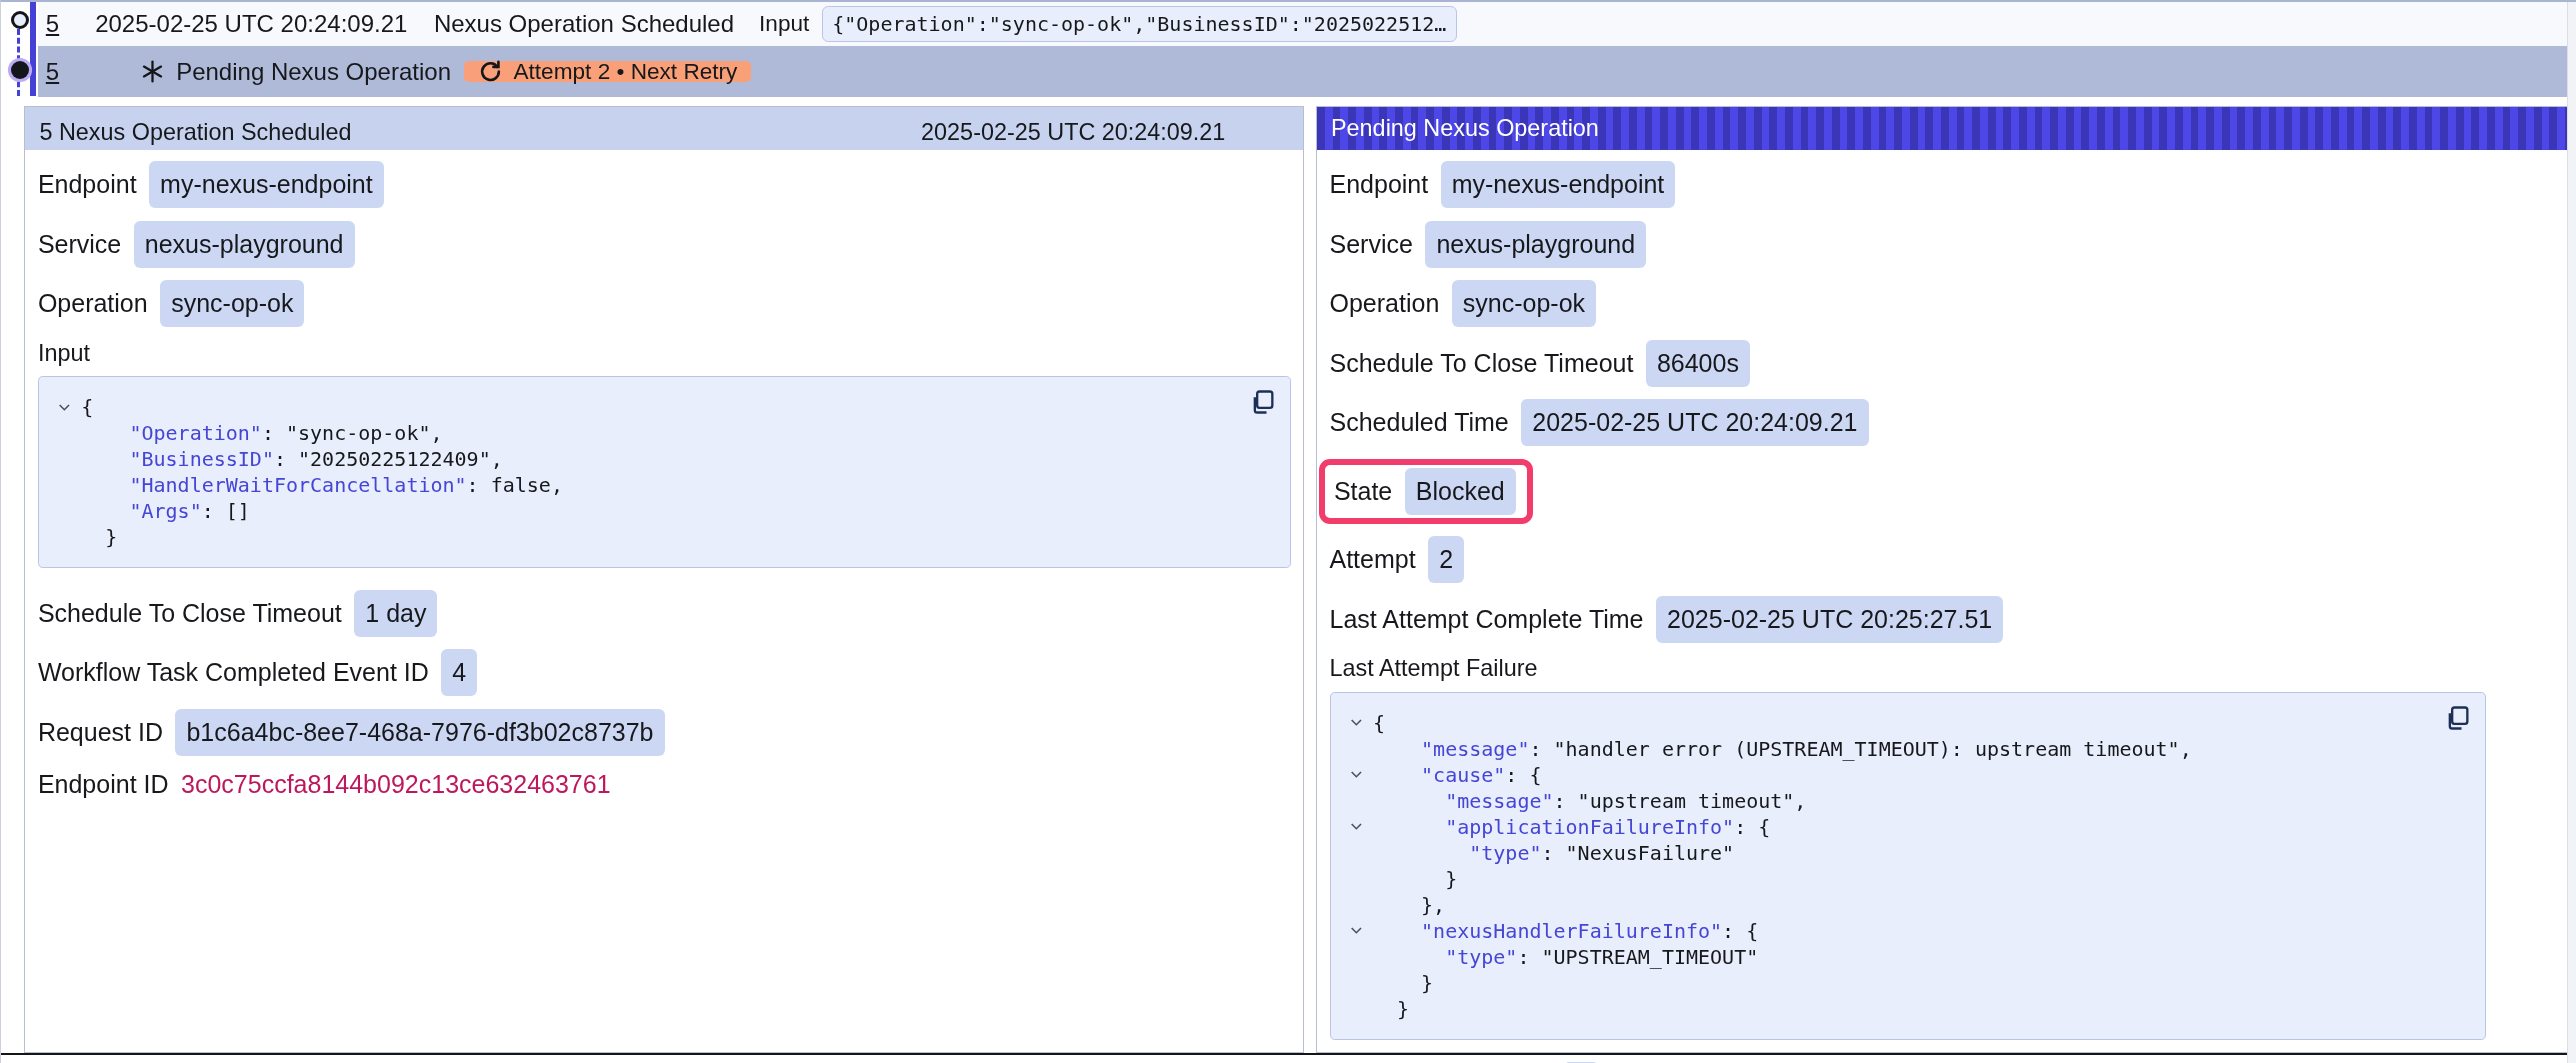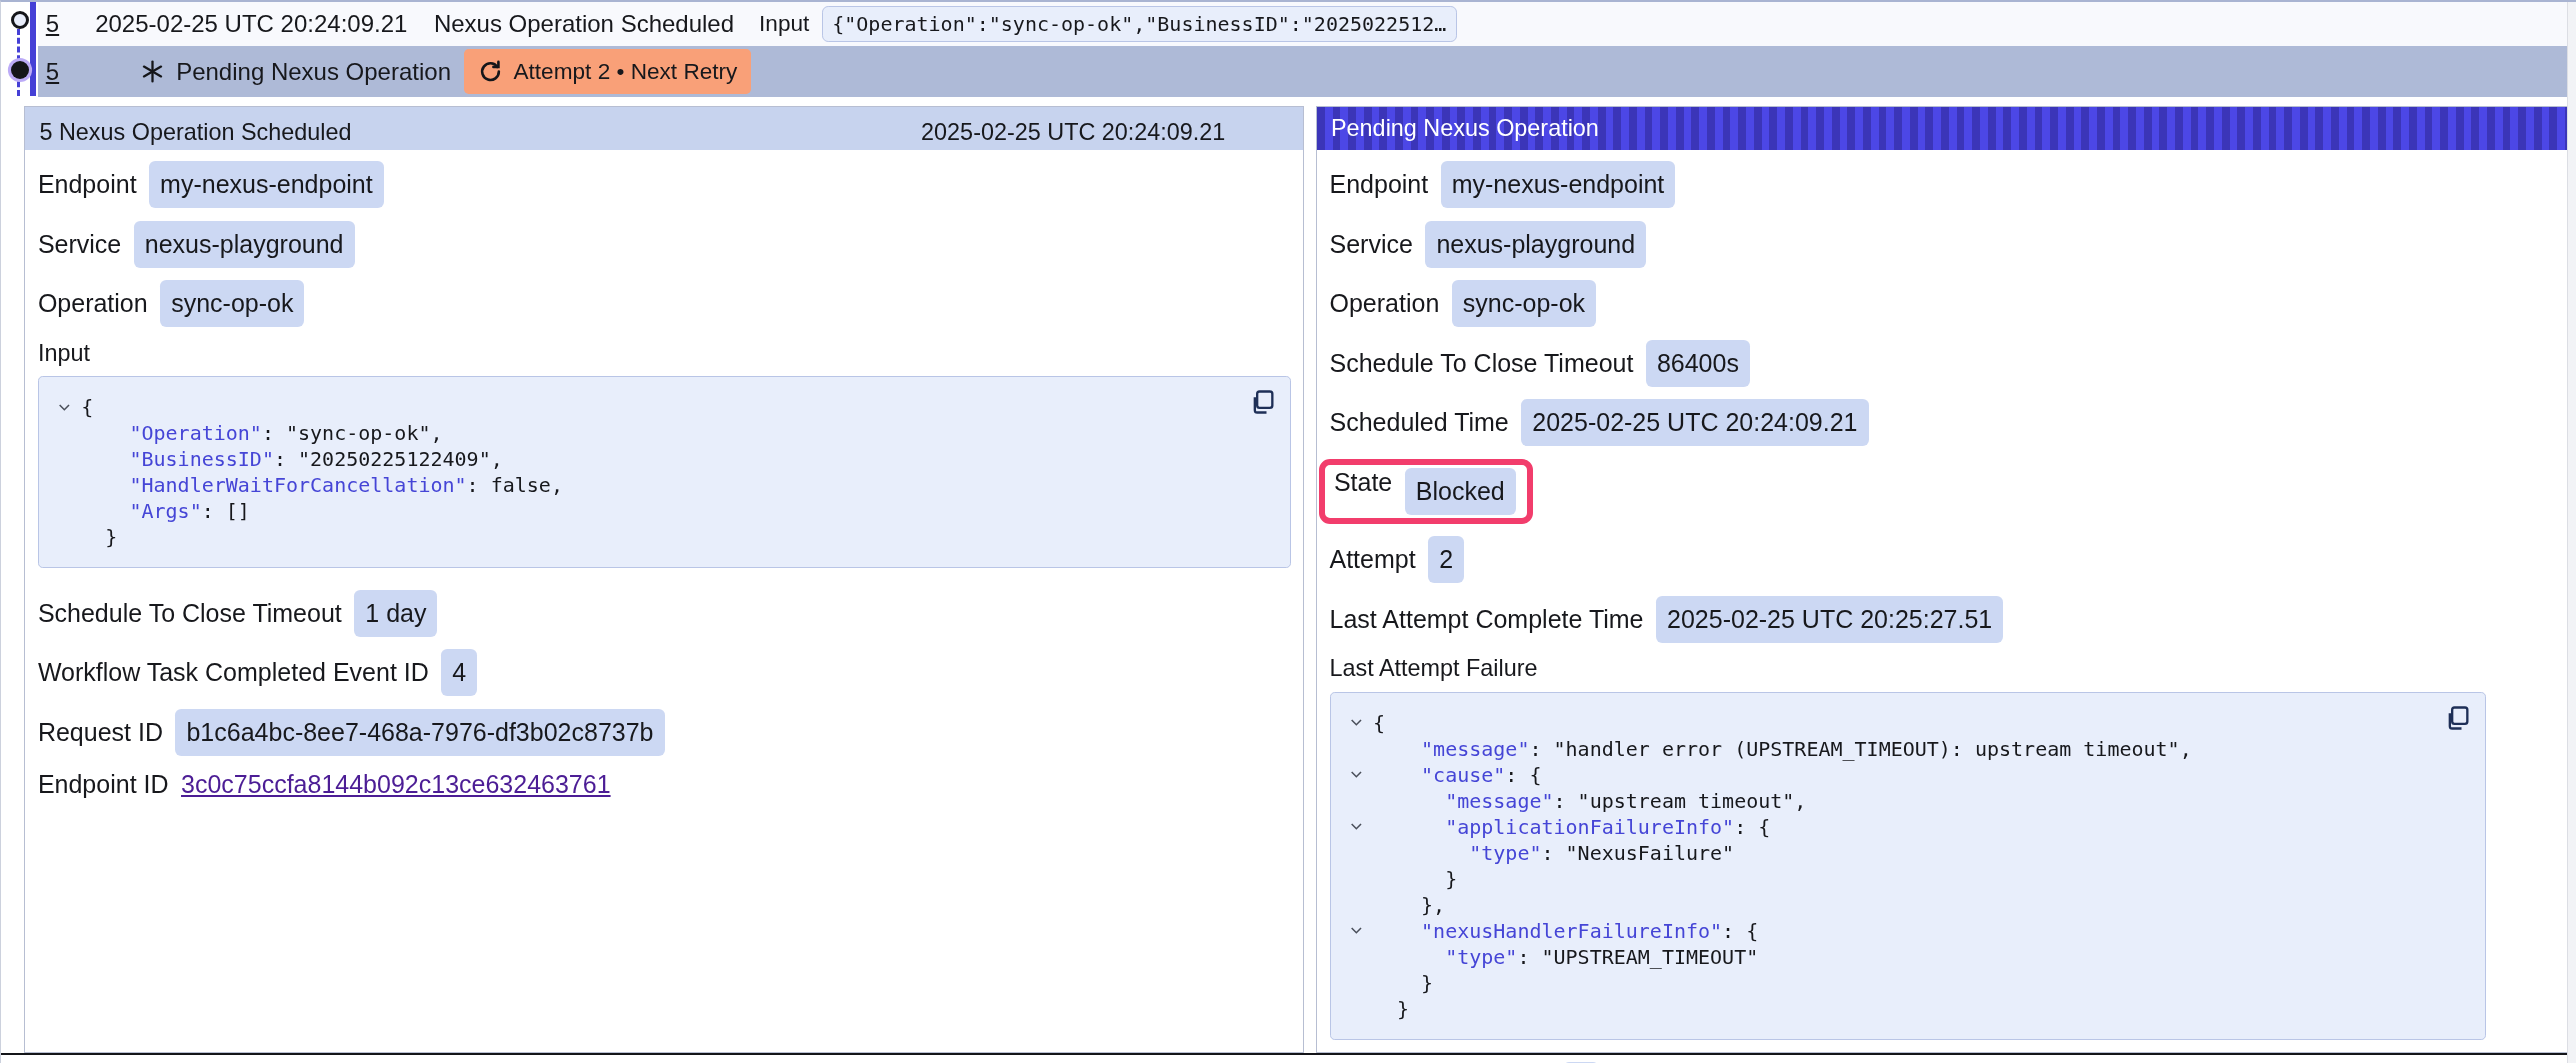--- a/index.html
+++ b/index.html
@@ -23,38 +23,38 @@
   .evt-id{margin-left:7.8px;text-decoration:underline;color:inherit;cursor:pointer}
   .evt-time{margin-left:36px}
   .evt-title{font-weight:normal}
   .row1 .evt-title{margin-left:26.5px}
   .row2 .evt-title{margin-left:11px}
   .ast{margin-left:81px;display:flex;align-items:center}
   .input-label{margin-left:25px;font-size:22.6px}
   .input-chip{margin-left:12.5px;font-family:"DejaVu Sans Mono",monospace;font-size:20px;
       background:var(--c-code-bg,#e8eefb);border:1.6px solid var(--c-code-border,#b9c5e6);
       border-radius:6.2px;padding:4.7px 9.4px;white-space:nowrap}
-  .badge{margin-left:12.5px;display:flex;align-items:center;gap:11px;height:45px;padding:0 14px;
+  .badge{margin-left:12.5px;display:flex;align-items:center;gap:11px;height:21px;padding:0 14px;
       border-radius:4.7px;background:var(--c-badge-bg,#f9a078);font-size:22.6px}
 
   
   .panel{position:absolute;top:104px;height:947px;background:#fff;border:0.8px solid var(--c-panel-border,#b7bed2)}
   .panel-left{left:23.4px;width:1280px}
   .panel-right{left:1315px;width:1252px}
   .panel-header{height:43px;display:flex;align-items:center;font-size:23.4px}
   .panel-left .panel-header{background:var(--c-panel-header-bg,#c7d3ee);padding:8px 78px 0 14px;justify-content:space-between}
   .panel-right .panel-header{color:#fff;padding-left:14px;
       background:repeating-linear-gradient(90deg,var(--c-stripe-dark,#3b35b8) 0 7.8px,var(--c-stripe-light,#4c47e6) 7.8px 15.6px)}
   .panel-body{padding:11px 12.5px 0 12.5px}
 
   .field-row{display:flex;align-items:center;min-height:33px;margin-bottom:12.5px;font-size:25px}
   .flabel{margin-right:12.5px;white-space:nowrap}
   .chip{background:var(--c-chip-bg,#ccd8f3);border-radius:6.2px;padding:9px 11px;white-space:nowrap}
-  .flink{color:#4c1d95;text-decoration:underline;cursor:pointer}
-  .annotation{display:inline-flex;border:6.2px solid var(--c-annotation,#f23d6c);
+  .flink{color:#be185d;cursor:pointer}
+  .annotation{display:inline-flex;align-items:center;border:6.2px solid var(--c-annotation,#f23d6c);
       border-radius:11px;padding:3.1px 11px 3.1px 9.4px;margin-left:-11px;background:#fff}
   .label-solo{font-size:23.4px;margin:3.1px 0 9.4px 0}
 
   
   .codeblock{position:relative;background:var(--c-code-bg,#e8eefb);border:1.6px solid var(--c-code-border,#b9c5e6);
       border-radius:4.7px;padding:17px 15.6px 17px 9.4px;margin-bottom:22px}
   .panel-right .codeblock{margin-right:69px}
   .code-line{display:flex;font-family:"DejaVu Sans Mono",monospace;font-size:20px;line-height:26px}
   .gutter{flex:0 0 33px;display:flex;justify-content:center;align-items:center;cursor:pointer}
   .code-text{white-space:pre}

